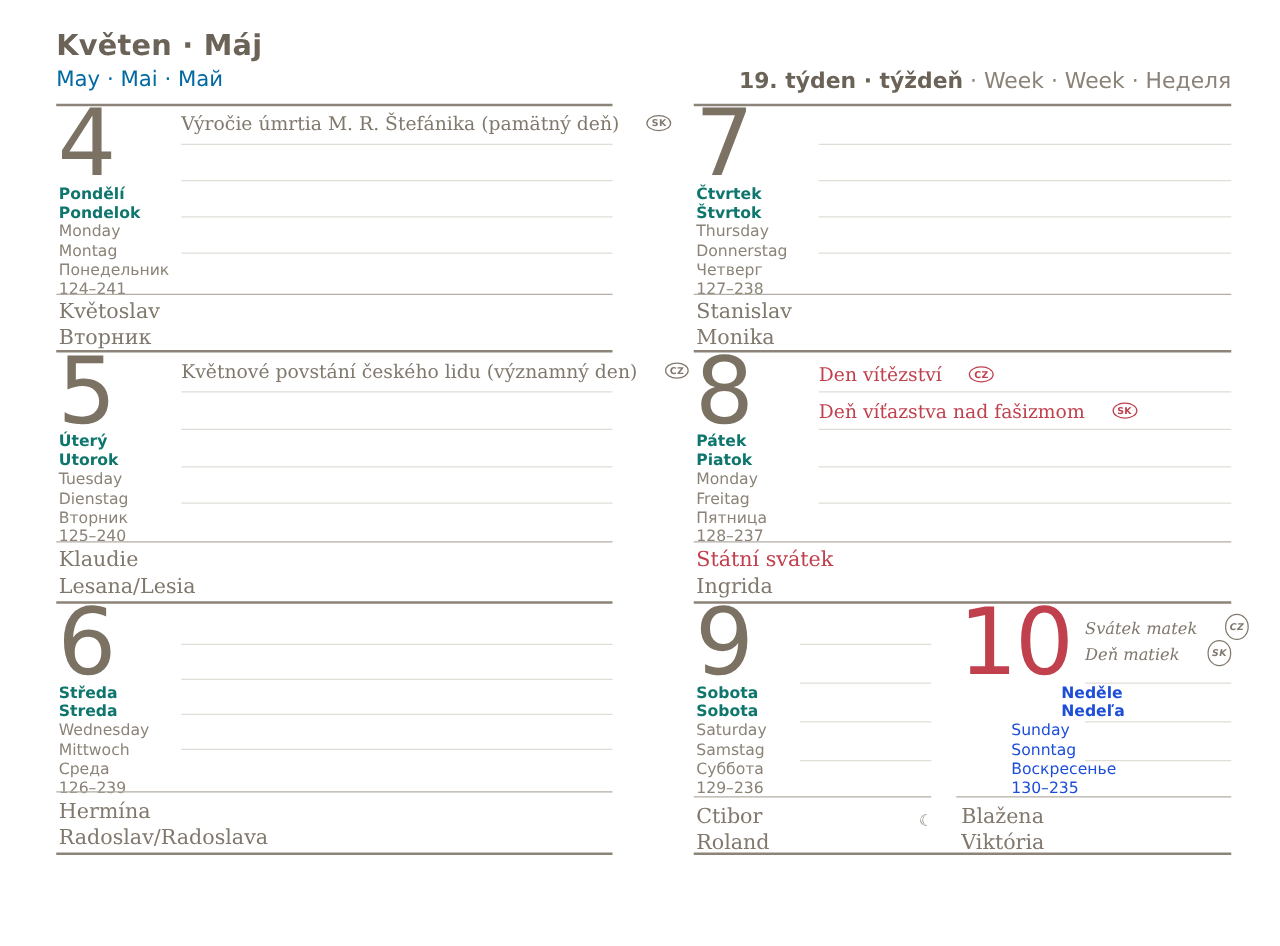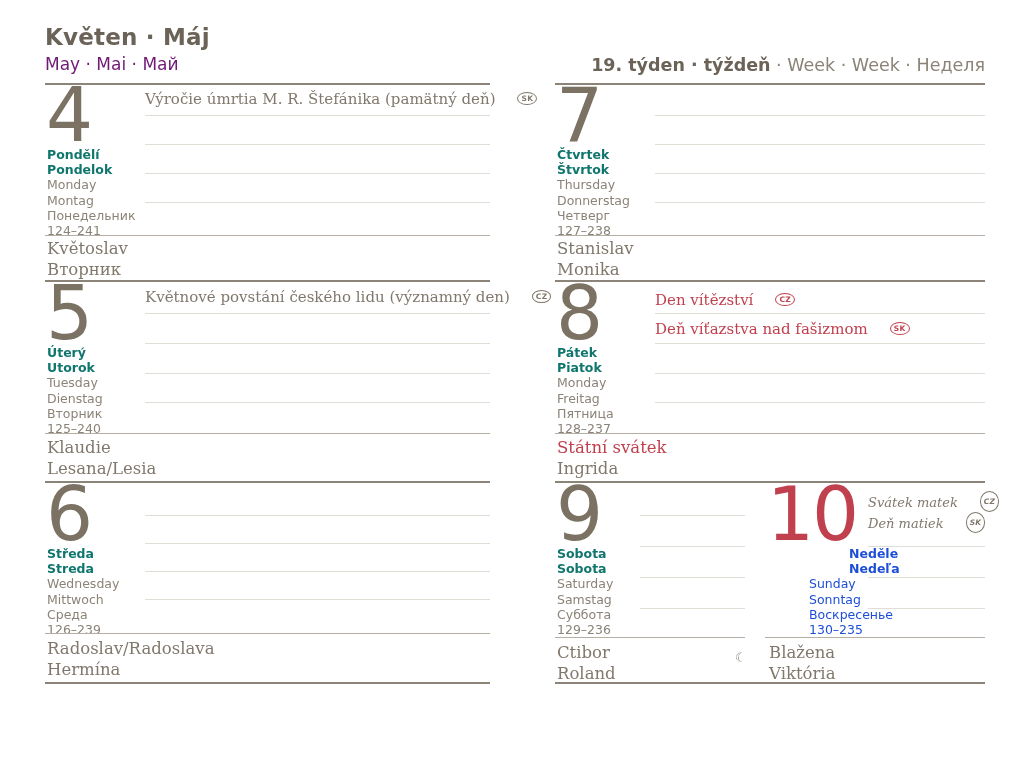--- a/index.html
+++ b/index.html
@@ -3,21 +3,21 @@
 <meta charset="utf-8">
 <style>
   html,body{margin:0;padding:0;background:#ffffff;}
   .canvas{position:relative;width:1024px;height:757px;background:#ffffff;overflow:hidden;
           font-family:"DejaVu Sans",sans-serif;}
   .page{position:absolute;top:0;height:757px;}
   #page-left{left:45px;width:445px;}
   #page-right{left:555px;width:430px;}
 
   .month-title{position:absolute;top:24px;left:0;font-size:23px;font-weight:bold;color:#6b6357;letter-spacing:.2px;}
-  .month-sub{position:absolute;top:54px;left:0;font-size:17px;color:#701a75;}
+  .month-sub{position:absolute;top:54px;left:0;font-size:17px;color:#0369a1;}
   .week-title{position:absolute;top:55px;right:0;font-size:17.5px;color:#8b8377;white-space:nowrap;}
   .week-title .wb{font-weight:bold;color:#6b6357;margin-top:44px;}
 
   .hline-dark{position:absolute;left:0;right:0;height:2px;background:#8c8478;}
   .block{position:absolute;left:0;right:0;}
   .daynum{position:absolute;left:1px;top:2px;font-size:74px;line-height:56px;color:#7b7264;letter-spacing:-2px;}
   .daynum.red{color:#c0404d;}
   .labels{position:absolute;left:2px;top:62px;font-size:12.5px;line-height:15.2px;color:#8b8377;white-space:nowrap;}
   .labels .lb{font-weight:bold;color:#0f766e;}
   .labels.red, .labels.red .lb{color:#1d4ed8;margin-left:40px;}
@@ -107,22 +107,22 @@
       <div class="labels">
         <div class="lb">Středa</div>
         <div class="lb">Streda</div>
         <div>Wednesday</div>
         <div>Mittwoch</div>
         <div>Среда</div>
         <div>126–239</div>
       </div>
       <div class="fullrule" style="top:149px"></div>
       <div class="names" style="top:154px">
+        <div>Hermína</div>
         <div>Radoslav/Radoslava</div>
-        <div>Hermína</div>
       </div>
     </div>
     <div class="hline-dark" style="top:682px"></div>
   </div>
 
   <div class="page" id="page-right">
     <div class="week-title">
       <span class="wb">19. týden · týždeň</span>
       <span>· Week · Week · Неделя</span>
     </div>

